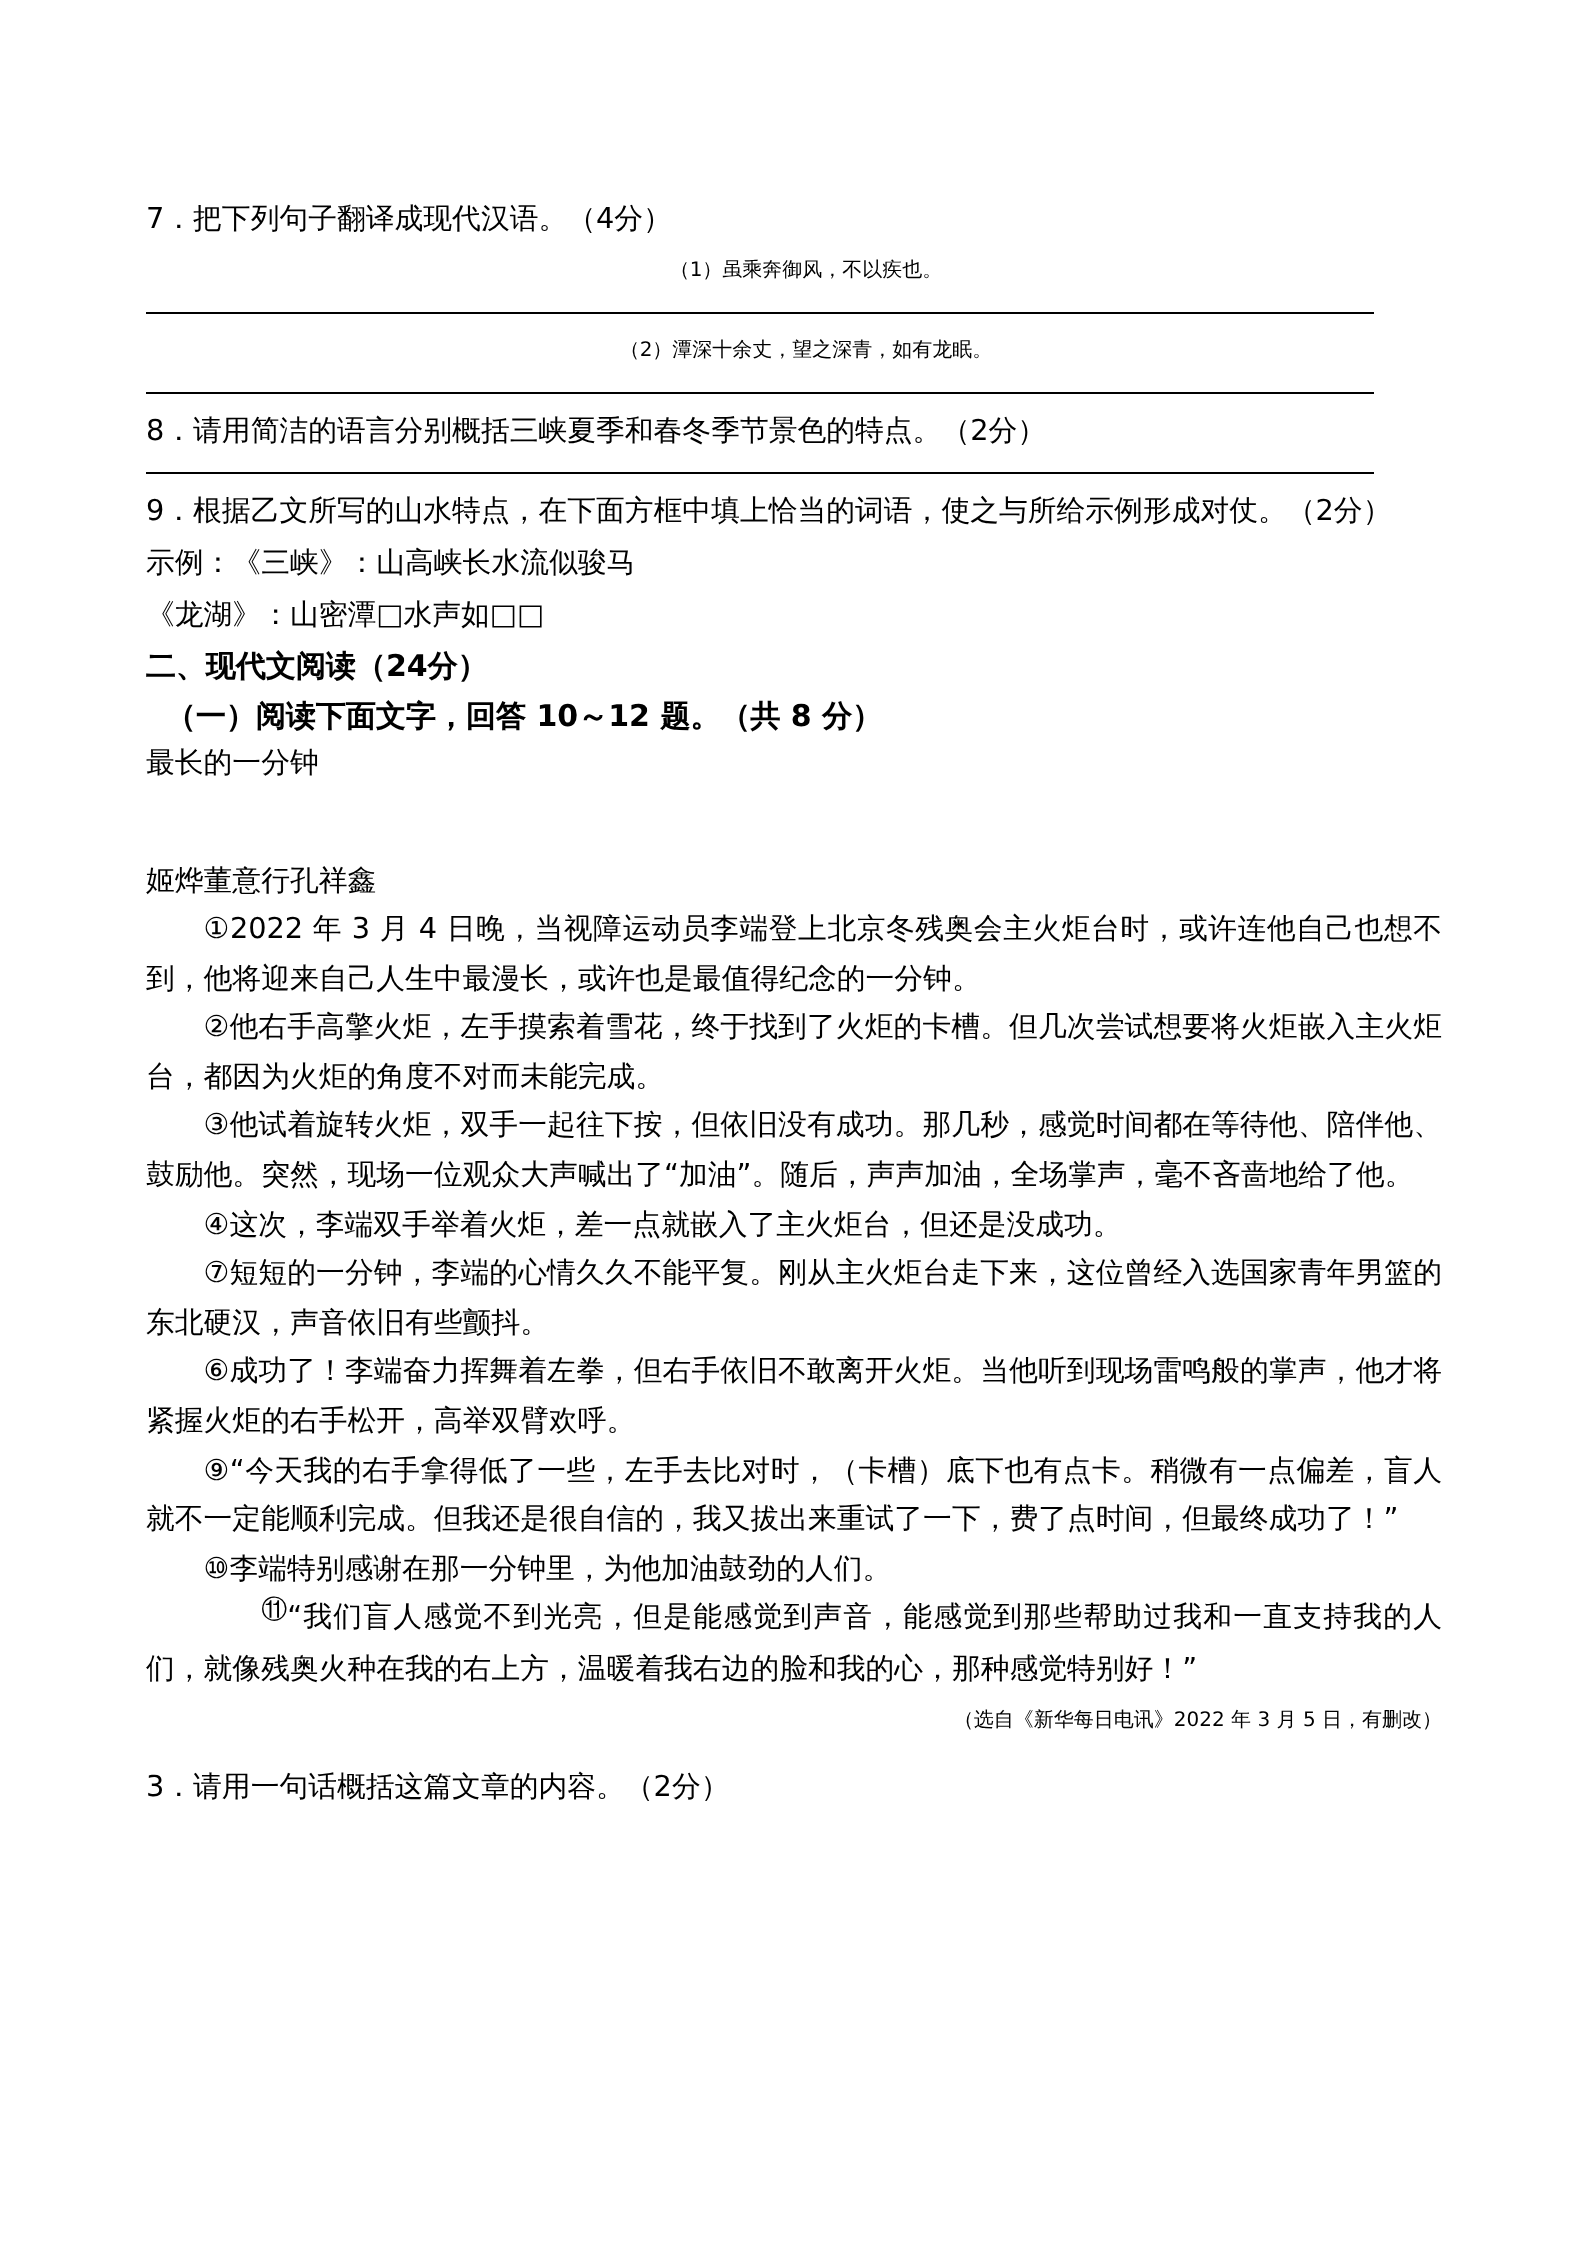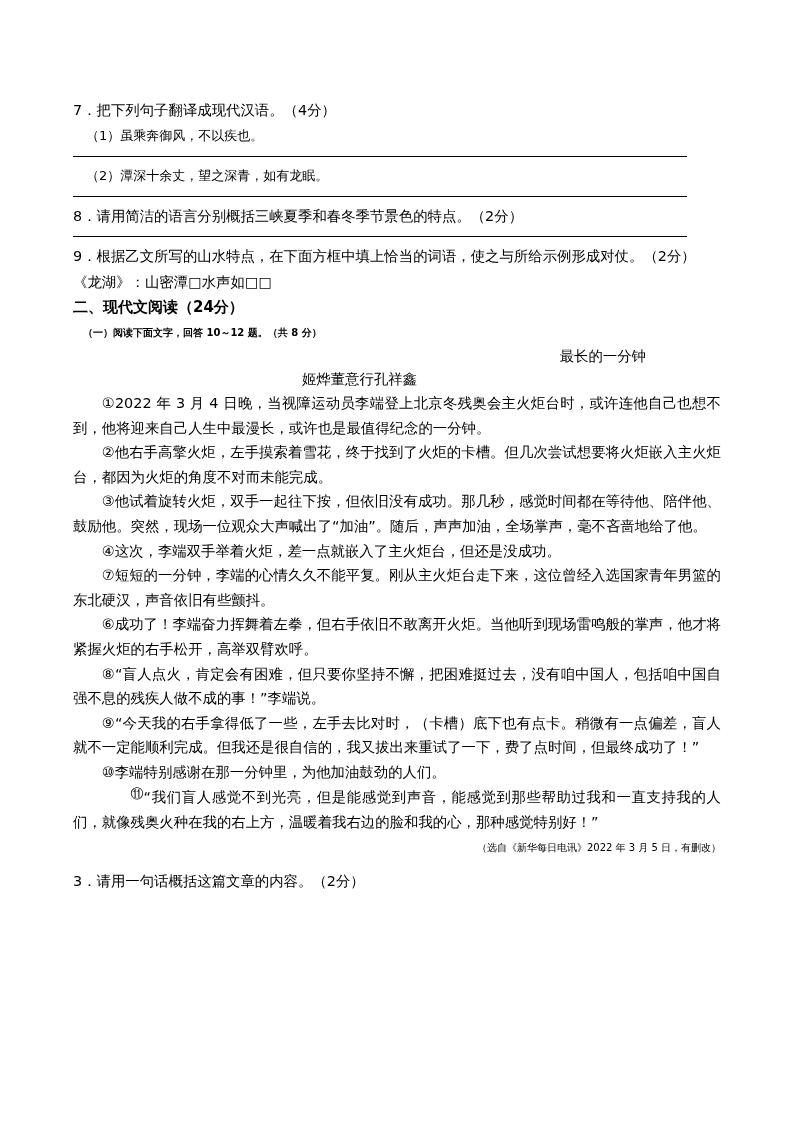--- a/index.html
+++ b/index.html
@@ -20,55 +20,57 @@
     height: 1123px;
     box-sizing: border-box;
     padding: 97px 74px 0 73px;
   }
   .q-line {
     font-size: 14.4px;
     line-height: 26px;
     white-space: nowrap;
   }
   .sub-line {
-    font-size: 13px;
+    font-size: 10px;
     line-height: 26px;
     padding-left: 13px;
     white-space: nowrap;
+    text-align: center;
   }
   .answer-rule {
     border: 0;
     border-top: 1.3px solid #000;
     margin: 7px 0 6px 0;
     width: 614px;
   }
   .section-head {
     font-size: 15px;
     font-weight: bold;
     line-height: 25px;
     white-space: nowrap;
   }
   .section-sub {
-    font-size: 10px;
+    font-size: 15px;
     font-weight: bold;
     line-height: 25px;
     padding-left: 10px;
     white-space: nowrap;
   }
   .art-title {
-    text-align: right;
+    text-align: left;
     font-size: 14.4px;
     line-height: 23px;
     padding-right: 74px;
   }
   .art-authors {
-    text-align: center;
+    text-align: left;
     font-size: 14.4px;
     line-height: 23px;
     padding-right: 74px;
+    margin-top: 36px;
   }
   .body-para {
     font-size: 14.4px;
     line-height: 24.6px;
     text-align: justify;
     text-justify: inter-ideograph;
     text-indent: 2em;
     width: 648px;
     margin: 0;
   }
@@ -110,36 +112,36 @@
   <div class="q-line">7．把下列句子翻译成现代汉语。（4分）</div>
   <div class="sub-line">（1）虽乘奔御风，不以疾也。</div>
   <hr class="answer-rule">
   <div class="sub-line">（2）潭深十余丈，望之深青，如有龙眠。</div>
   <hr class="answer-rule">
 
   <div class="q-line">8．请用简洁的语言分别概括三峡夏季和春冬季节景色的特点。（2分）</div>
   <hr class="answer-rule">
 
   <div class="q-line">9．根据乙文所写的山水特点，在下面方框中填上恰当的词语，使之与所给示例形成对仗。（2分）</div>
+  <div class="q-line">示例：《三峡》：山高峡长水流似骏马</div>
   <div class="q-line blank-box">《龙湖》：山密潭□水声如□□</div>
 
   <div class="section-head">二、现代文阅读（24分）</div>
   <div class="section-sub">（一）阅读下面文字，回答 10～12 题。（共 8 分）</div>
 
   <div class="art-title">最长的一分钟</div>
   <div class="art-authors">姬烨董意行孔祥鑫</div>
 
   <div id="article-body">
       <div class="body-para"><span class="marker">①</span><span class="para-text">2022 年 3 月 4 日晚，当视障运动员李端登上北京冬残奥会主火炬台时，或许连他自己也想不到，他将迎来自己人生中最漫长，或许也是最值得纪念的一分钟。</span></div>
       <div class="body-para"><span class="marker">②</span><span class="para-text">他右手高擎火炬，左手摸索着雪花，终于找到了火炬的卡槽。但几次尝试想要将火炬嵌入主火炬台，都因为火炬的角度不对而未能完成。</span></div>
       <div class="body-para"><span class="marker">③</span><span class="para-text">他试着旋转火炬，双手一起往下按，但依旧没有成功。那几秒，感觉时间都在等待他、陪伴他、鼓励他。突然，现场一位观众大声喊出了“加油”。随后，声声加油，全场掌声，毫不吝啬地给了他。</span></div>
       <div class="body-para"><span class="marker">④</span><span class="para-text">这次，李端双手举着火炬，差一点就嵌入了主火炬台，但还是没成功。</span></div>
       <div class="body-para"><span class="marker">⑦</span><span class="para-text">短短的一分钟，李端的心情久久不能平复。刚从主火炬台走下来，这位曾经入选国家青年男篮的东北硬汉，声音依旧有些颤抖。</span></div>
       <div class="body-para"><span class="marker">⑥</span><span class="para-text">成功了！李端奋力挥舞着左拳，但右手依旧不敢离开火炬。当他听到现场雷鸣般的掌声，他才将紧握火炬的右手松开，高举双臂欢呼。</span></div>
-      <div class="body-para"><span class="marker">⑧</span><span class="para-text">“盲人点火，肯定会有困难，但只要你坚持不懈，把困难挺过去，没有咱中国人，包括咱中国自强不息的残疾人做不成的事！”李端说。</span></div>
       <div class="body-para"><span class="marker">⑨</span><span class="para-text">“今天我的右手拿得低了一些，左手去比对时，（卡槽）底下也有点卡。稍微有一点偏差，盲人就不一定能顺利完成。但我还是很自信的，我又拔出来重试了一下，费了点时间，但最终成功了！”</span></div>
       <div class="body-para"><span class="marker">⑩</span><span class="para-text">李端特别感谢在那一分钟里，为他加油鼓劲的人们。</span></div>
       <div class="body-para"><span class="marker marker-raised">⑪</span><span class="para-text">“我们盲人感觉不到光亮，但是能感觉到声音，能感觉到那些帮助过我和一直支持我的人们，就像残奥火种在我的右上方，温暖着我右边的脸和我的心，那种感觉特别好！”</span></div>
     </div>
 
   <div class="source-line">（选自《新华每日电讯》2022 年 3 月 5 日，有删改）</div>
 
   <div class="final-q">3．请用一句话概括这篇文章的内容。（2分）</div>
 
 </div>

